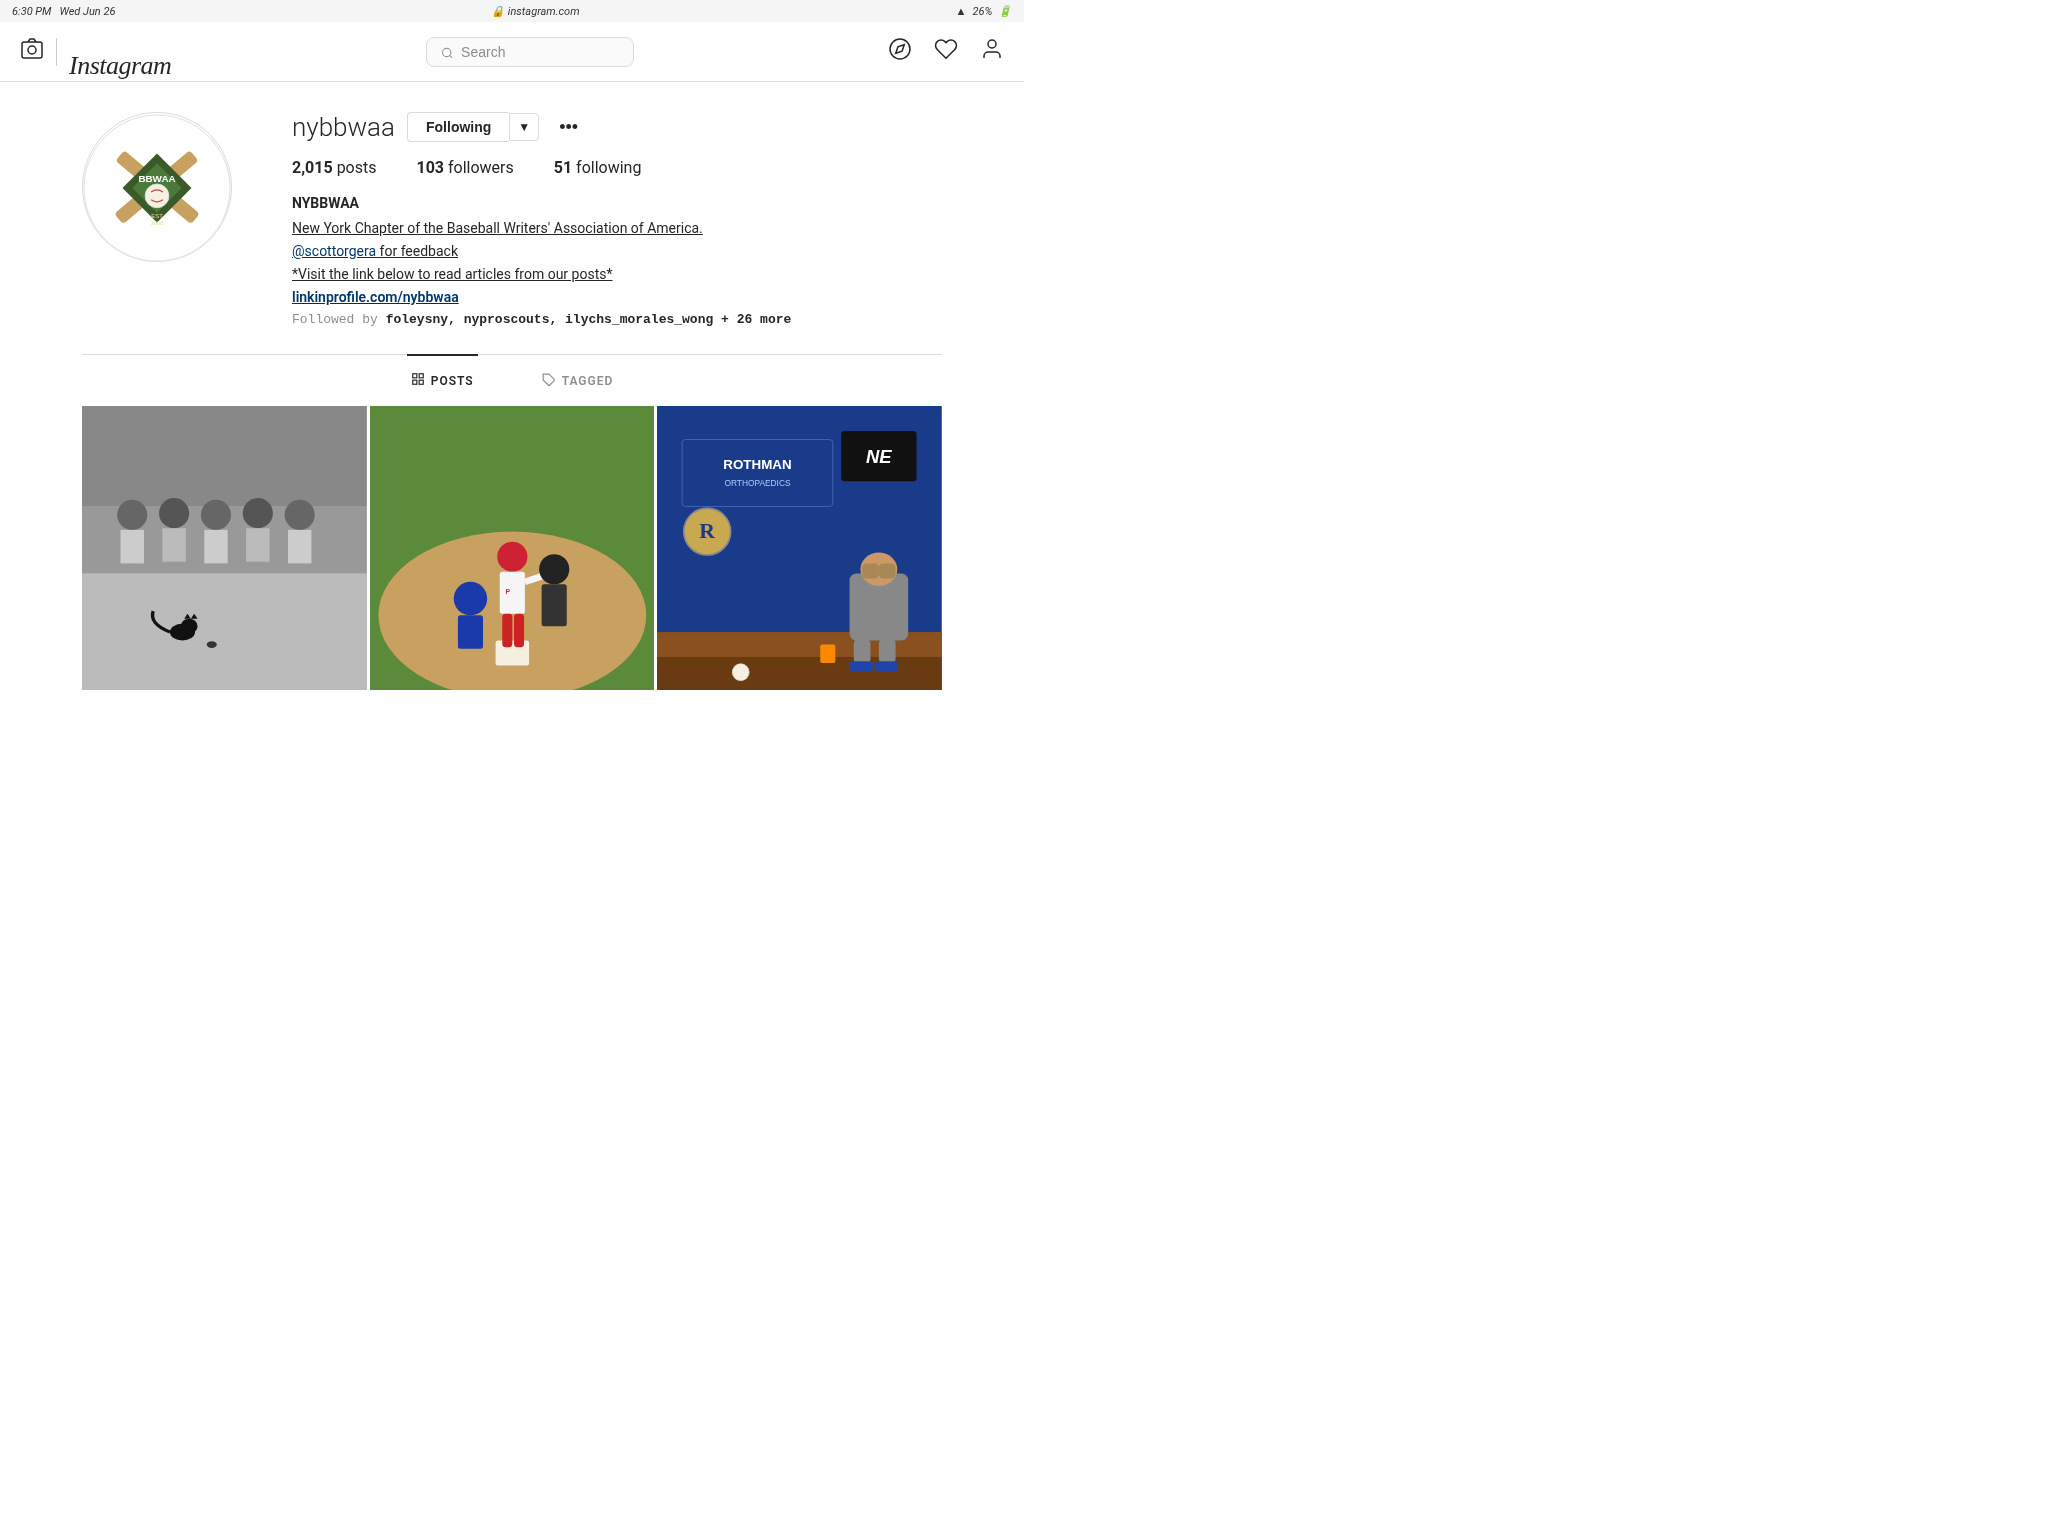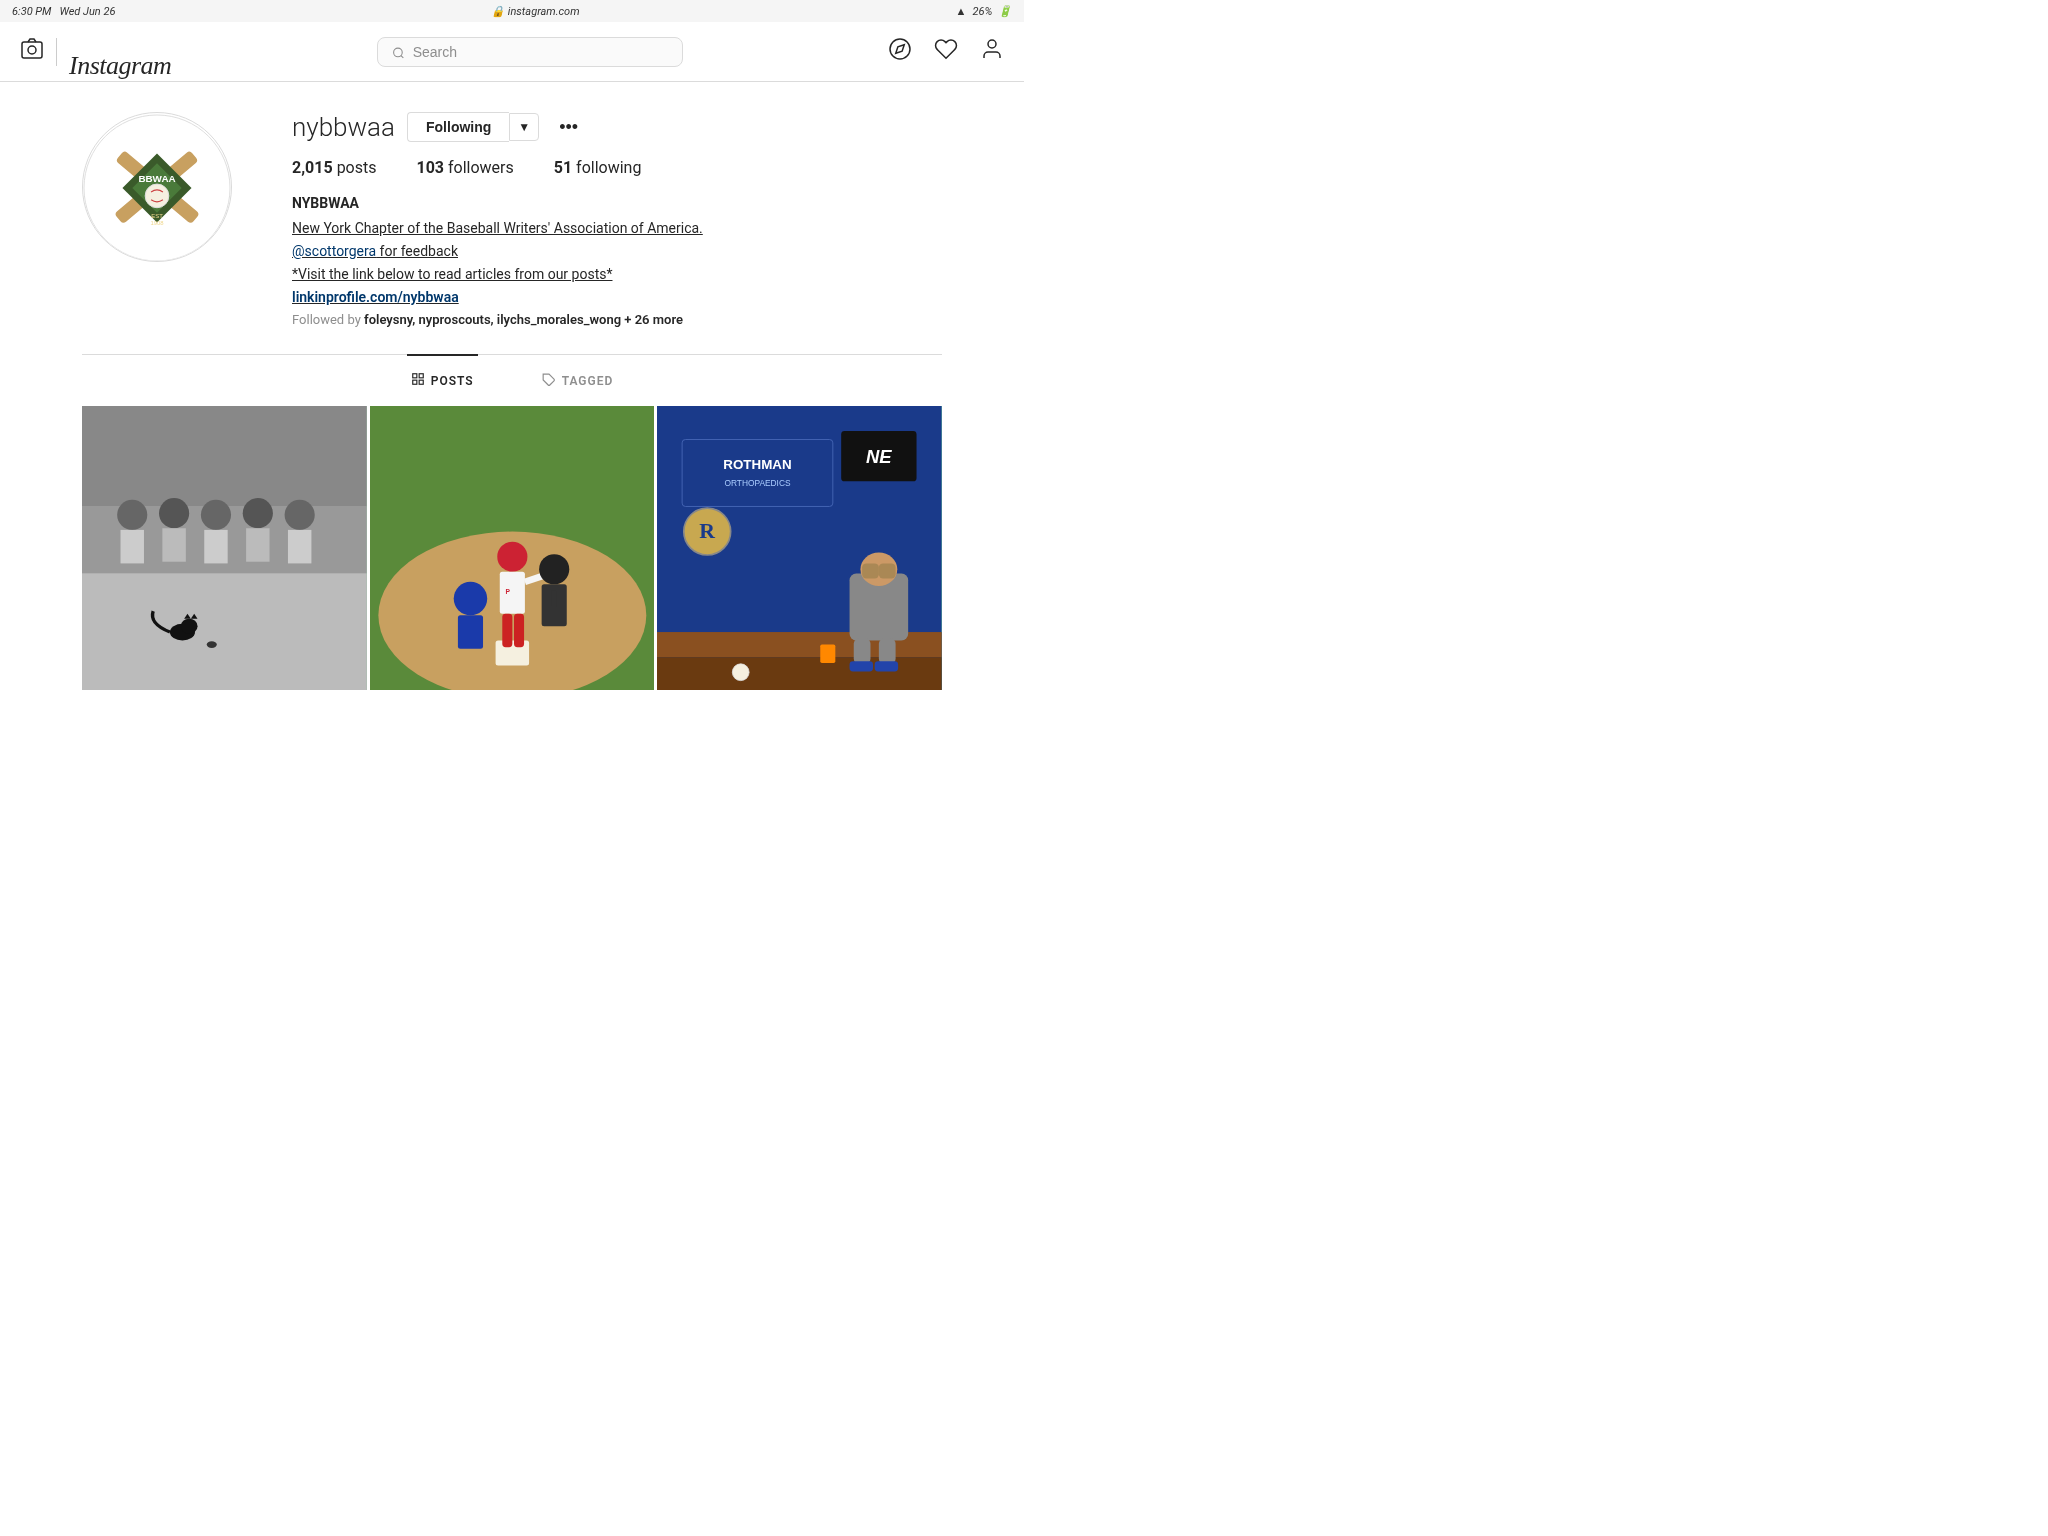--- a/index.html
+++ b/index.html
@@ -51,21 +51,21 @@
       letter-spacing: -0.5px;
       margin-top: 28px;
     }
     .search-bar {
       display: flex;
       align-items: flex-end;
       background: #fafafa;
       border: 1px solid #dbdbdb;
       border-radius: 8px;
       padding: 6px 14px;
-      width: 306px;
+      width: 208px;
       gap: 8px;
       color: #8e8e8e;
     }
     .search-bar input {
       border: none;
       background: transparent;
       outline: none;
       font-size: 14px;
       color: #262626;
       width: 100%;
@@ -192,20 +192,21 @@
       text-decoration: none;
     }
     .bio-link {
       color: #00376b;
       text-decoration: none;
       font-weight: 600;
     }
     .followed-by {
       font-size: 13px;
       color: #8e8e8e;
+      font-family: Liberation Mono, monospace;
     }
     .followed-by strong {
       color: #262626;
       font-weight: 600;
     }
     .followed-by .more-link {
       color: #262626;
       font-weight: 600;
     }
 

